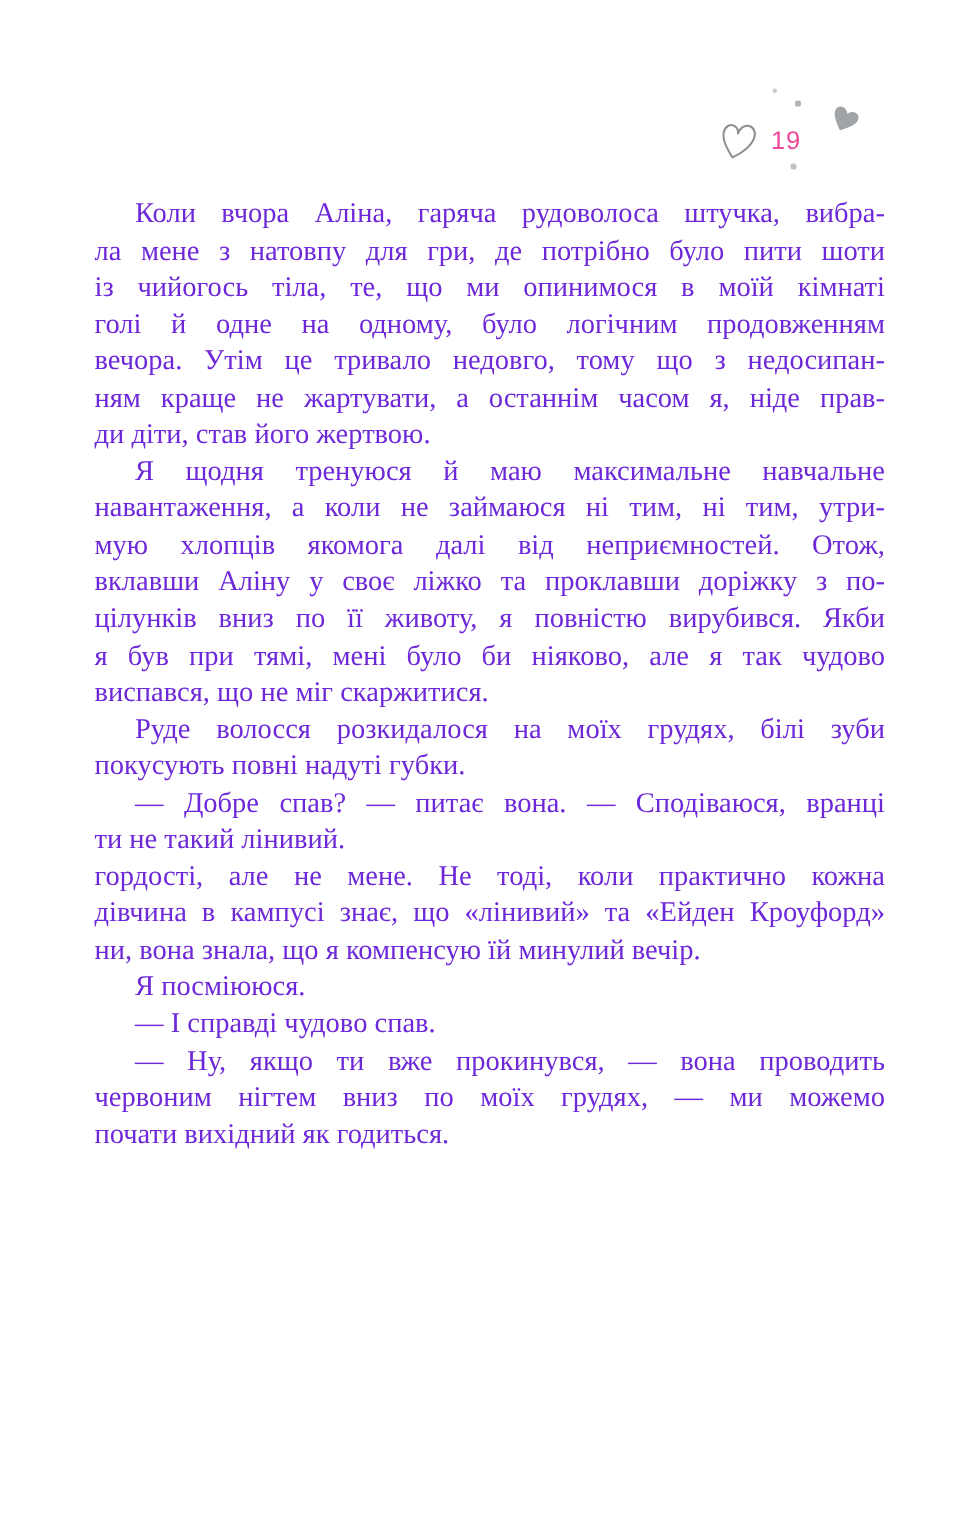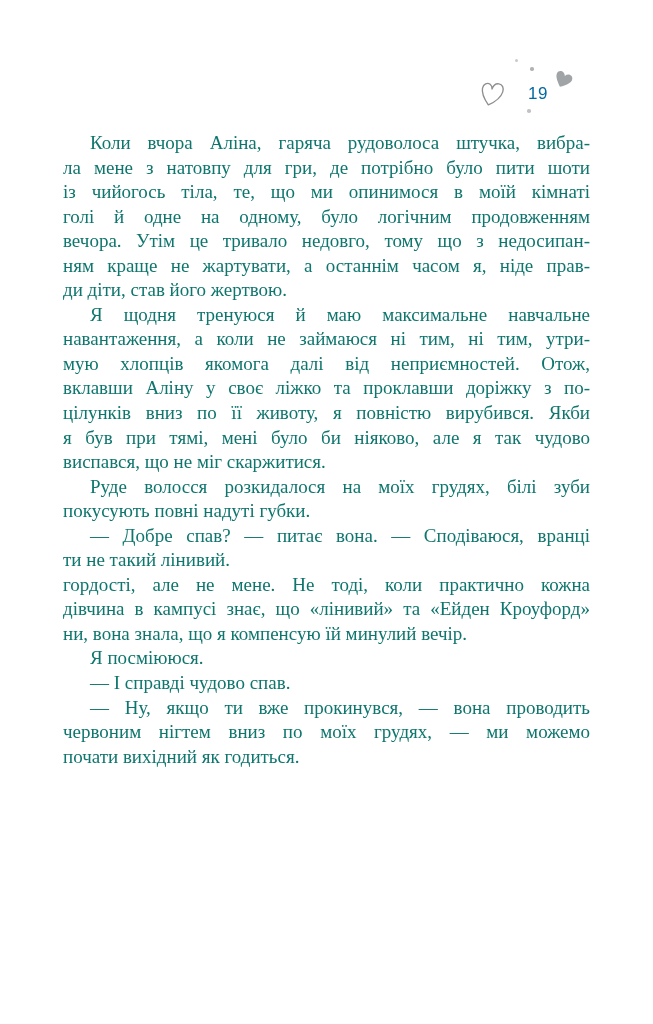--- a/index.html
+++ b/index.html
@@ -27,25 +27,25 @@
     top: 33px;
     width: 25px;
     height: 31px;
     transform: rotate(3deg);
   }
   .page-number {
     position: absolute;
     left: 44px;
     top: 40px;
     width: 34px;
-    text-align: right;
+    text-align: left;
     font-family: "Liberation Sans", sans-serif;
     font-size: 17px;
     line-height: 17px;
-    color: #0369a1;
+    color: #ec4899;
     letter-spacing: 0.5px;
   }
   .heart-filled {
     position: absolute;
     left: 84px;
     top: 26px;
     width: 18px;
     height: 18px;
     transform: rotate(24deg);
   }
@@ -83,21 +83,21 @@
   </svg>
   <span class="page-number">19</span>
   <svg class="heart-filled" viewBox="0 0 24 22">
     <path d="M12 21 C5.2 15 1 10.4 1 6.3 C1 3 3.4 1 6.1 1 C8.4 1 10.8 2.6 12 5 C13.2 2.6 15.6 1 17.9 1 C20.6 1 23 3 23 6.3 C23 10.4 18.8 15 12 21 Z" fill="#a0a4a6"></path>
   </svg>
   <span class="dot dot-1" style="background: rgb(202, 202, 202);"></span>
   <span class="dot dot-2" style="background: rgb(178, 178, 178);"></span>
   <span class="dot dot-3" style="background: rgb(194, 194, 194);"></span>
 </div>
 
-<div class="text-block" style="color: #0f766e;">
+<div class="text-block" style="color: #6d28d9;">
     <div class="para">
       <div class="line first">Коли вчора Аліна, гаряча рудоволоса штучка, вибра-</div>
       <div class="line">ла мене з натовпу для гри, де потрібно було пити шоти</div>
       <div class="line">із чийогось тіла, те, що ми опинимося в моїй кімнаті</div>
       <div class="line">голі й одне на одному, було логічним продовженням</div>
       <div class="line">вечора. Утім це тривало недовго, тому що з недосипан-</div>
       <div class="line">ням краще не жартувати, а останнім часом я, ніде прав-</div>
       <div class="line last">ди діти, став його жертвою.</div>
     </div>
     <div class="para">

